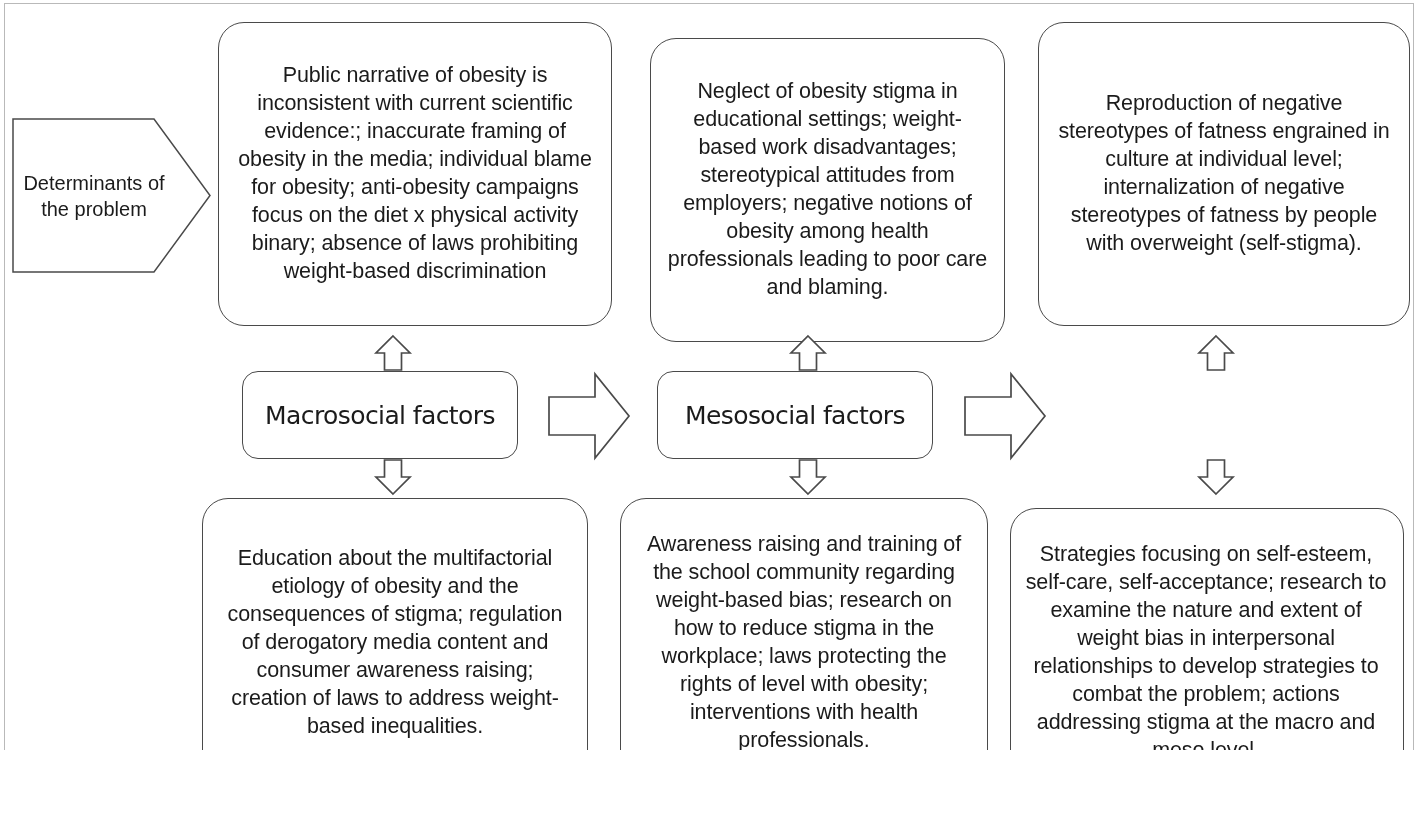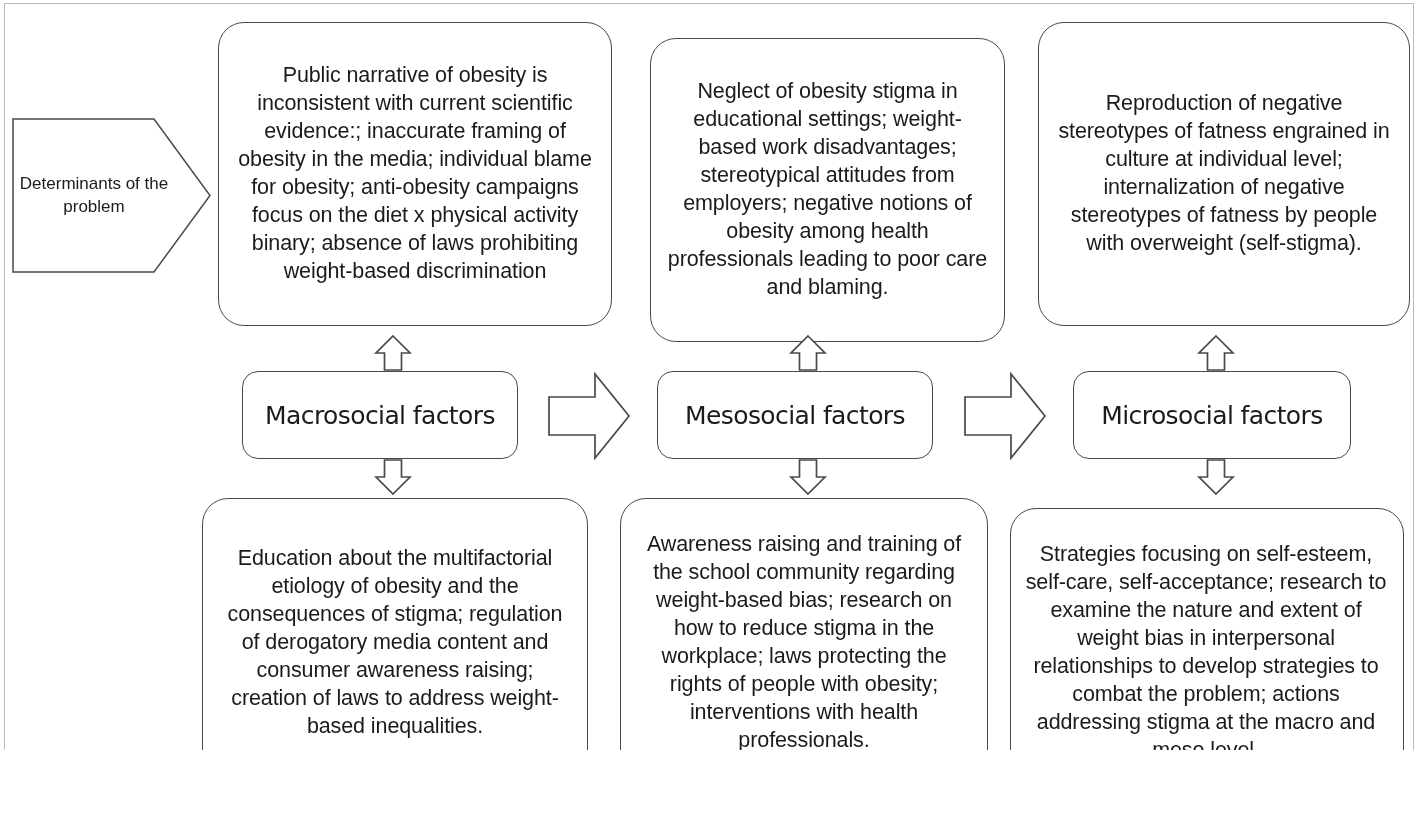--- a/index.html
+++ b/index.html
@@ -78,21 +78,21 @@
     justify-content: center;
   }
   .pent svg {
     position: absolute;
     left: 0;
     top: 0;
   }
   .pent .txt {
     position: relative;
     font-family: "Liberation Sans", sans-serif;
-    font-size: 17px;
+    font-size: 20px;
     line-height: 1.30;
     color: #1b1b1b;
     text-align: center;
     width: 78%;
     margin-right: 18%;
   }
 
   
   .arrow {
     position: absolute;
@@ -150,23 +150,20 @@
   </div>
 
   <div class="fbox" style="left:242px; top:371px; width:276px; height:88px;">
     <span class="txt">Macrosocial factors</span>
   </div>
 
   <div class="fbox" style="left:657px; top:371px; width:276px; height:88px;justify-content:center;">
     <span class="txt">Mesosocial factors</span>
   </div>
 
-  <div class="fbox" style="left:1073px; top:371px; width:278px; height:88px;">
-    <span class="txt">Microsocial factors</span>
-  </div>
 
   <div class="arrow" style="left:547px; top:371px; width:84px; height:90px;">
     <svg width="84" height="90" viewBox="0 0 84 90">
       <path class="arrow-shape" d="M2 26 L48 26 L48 3 L82 45 L48 87 L48 64 L2 64 Z"></path>
     </svg>
   </div>
 
   <div class="arrow" style="left:963px; top:371px; width:84px; height:90px;">
     <svg width="84" height="90" viewBox="0 0 84 90">
       <path class="arrow-shape" d="M2 26 L48 26 L48 3 L82 45 L48 87 L48 64 L2 64 Z"></path>
@@ -189,21 +186,21 @@
     <svg width="40" height="38" viewBox="0 0 40 38">
       <path class="arrow-shape" d="M20 36 L37 19 L28.5 19 L28.5 2 L11.5 2 L11.5 19 L3 19 Z"></path>
     </svg>
   </div>
 
   <div class="rbox" style="left:202px; top:498px; width:386px; height:290px;">
     <span class="txt">Education about the multifactorial etiology of obesity and the consequences of stigma; regulation of derogatory media content and consumer awareness raising; creation of laws to address weight-based inequalities.</span>
   </div>
 
   <div class="rbox" style="left:620px; top:498px; width:368px; height:290px;">
-    <span class="txt">Awareness raising and training of the school community regarding weight-based bias; research on how to reduce stigma in the workplace; laws protecting the rights of people with obesity; interventions with health professionals.</span>
+    <span class="txt">Awareness raising and training of the school community regarding weight-based bias; research on how to reduce stigma in the workplace; laws protecting the rights of level with obesity; interventions with health professionals.</span>
   </div>
 
   <div class="rbox" style="left:1010px; top:508px; width:394px; height:290px;padding-left:12px;">
     <span class="txt">Strategies focusing on self-esteem, self-care, self-acceptance; research to examine the nature and extent of weight bias in interpersonal relationships to develop strategies to combat the problem; actions addressing stigma at the macro and meso level.</span>
   </div>
 
   <div class="pent" style="left:12px; top:118px; width:200px; height:155px;">
     <svg width="200" height="155" viewBox="0 0 200 155">
       <path class="pent-shape" d="M1 1 L142 1 L198 77.5 L142 154 L1 154 Z"></path>
     </svg>

